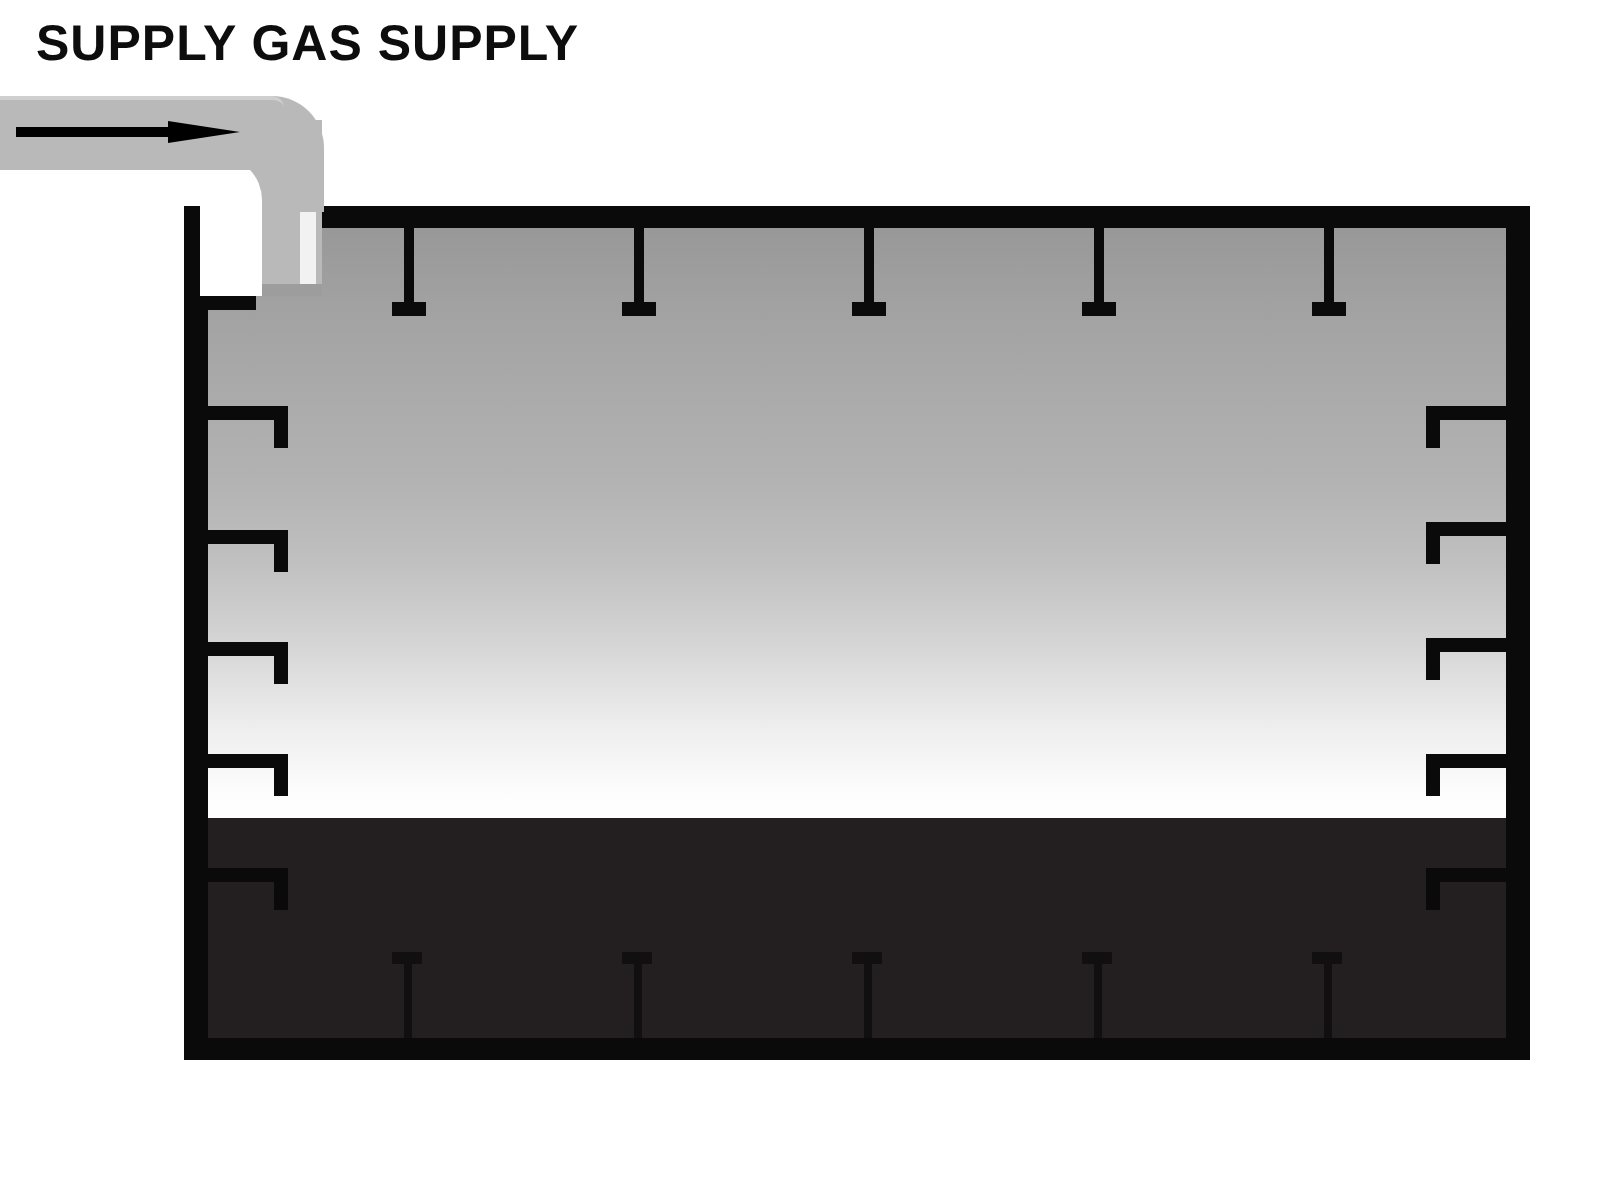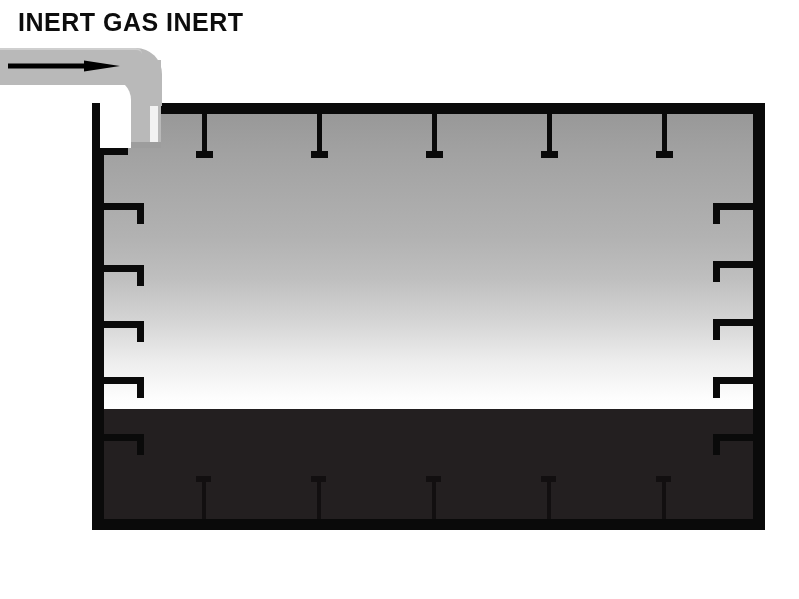--- a/index.html
+++ b/index.html
@@ -214,21 +214,21 @@
   #flow-arrow svg { display: block; }
 
   
   #pipe-group { position: absolute; left: 0; top: 0; }
 </style>
 </head>
 <body>
 
 <div id="stage">
 
-  <div id="title">INERT GAS INERT</div>
+  <div id="title">SUPPLY GAS SUPPLY</div>
 
   <div id="tank">
 
     <div id="gas-space"></div>
     <div id="liquid"></div>
 
     <div class="wall" id="wall-top"></div>
     <div class="wall" id="wall-bottom"></div>
     <div class="wall" id="wall-left"></div>
     <div class="wall" id="wall-right"></div>

